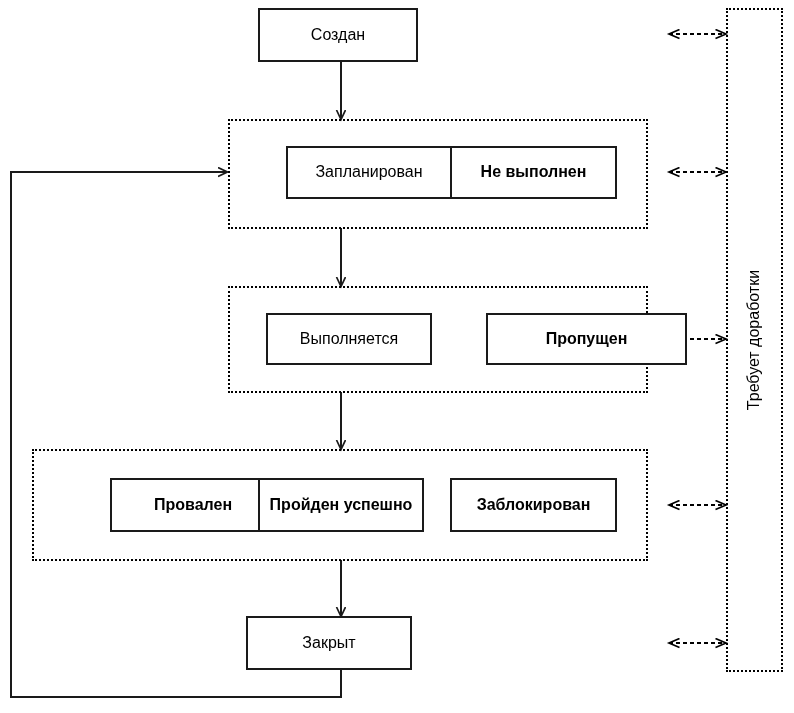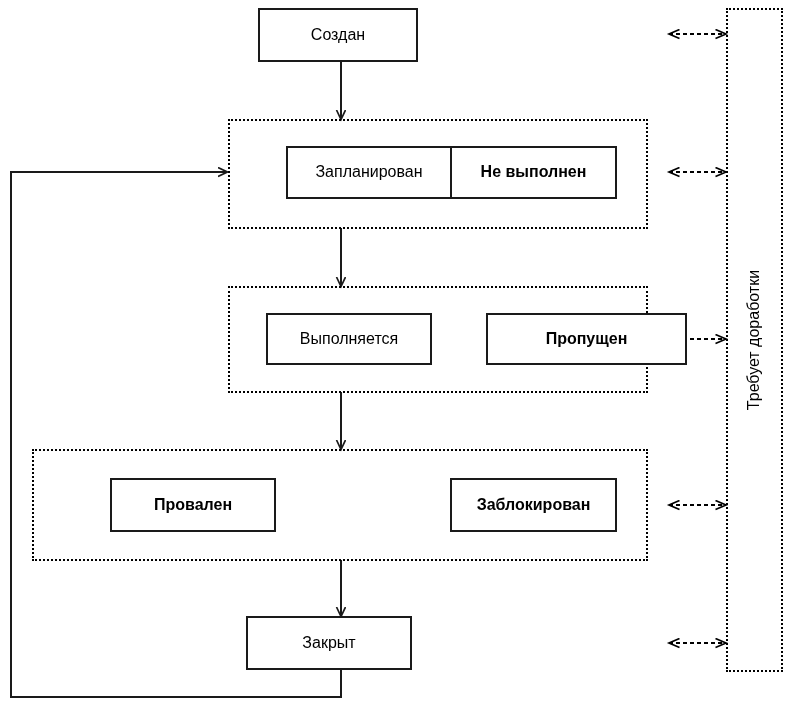--- a/index.html
+++ b/index.html
@@ -148,20 +148,23 @@
   </div>
 
   <div class="node strong" style="left:450px; top:313px; width:201px; height:52px;margin-left:36px;">
     <span>Пропущен</span>
   </div>
 
   <div class="node strong" style="left:64px; top:478px; width:166px; height:54px;margin-left:46px;">
     <span>Провален</span>
   </div>
 
+  <div class="node strong" style="left:258px; top:478px; width:166px; height:54px;">
+    <span>Пройден успешно</span>
+  </div>
 
   <div class="node strong" style="left:450px; top:478px; width:167px; height:54px;">
     <span>Заблокирован</span>
   </div>
 
   <div class="node normal" style="left:246px; top:616px; width:166px; height:54px;">
     <span>Закрыт</span>
   </div>
 
 </div>

